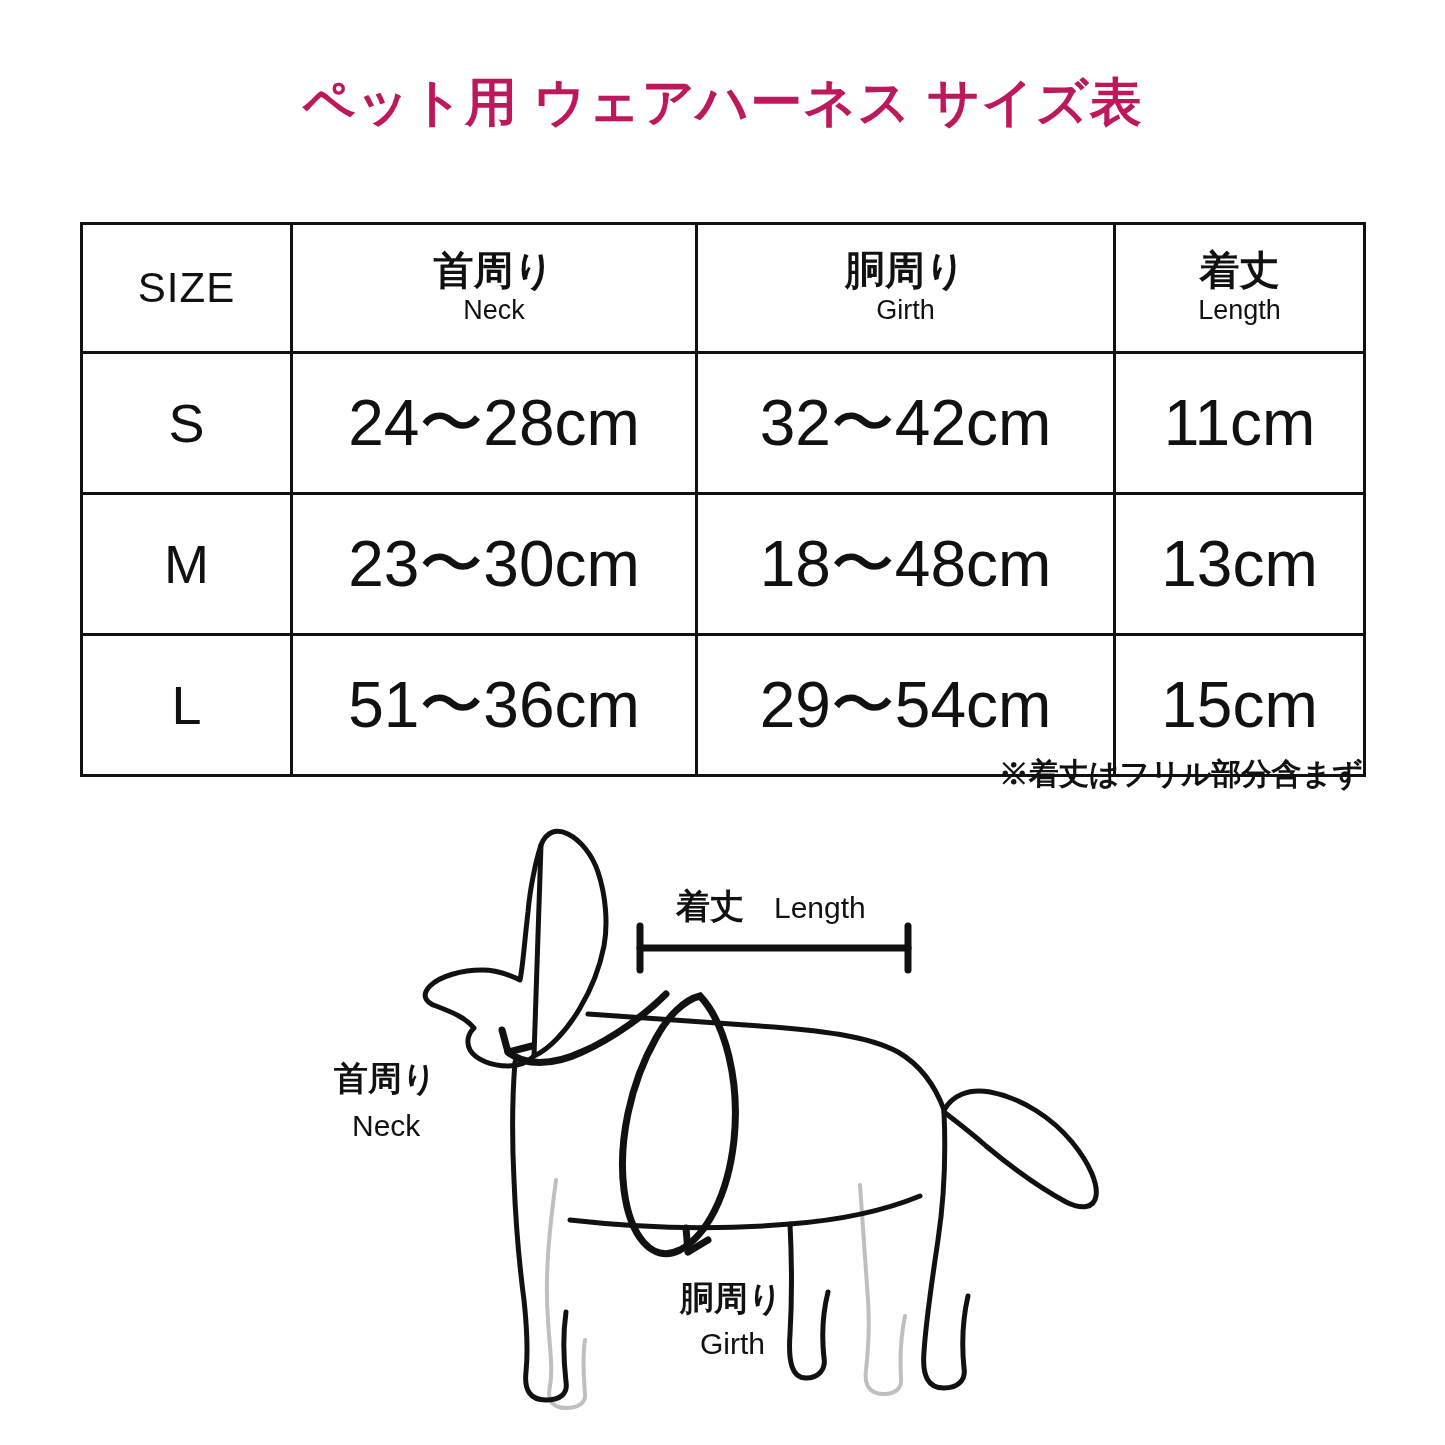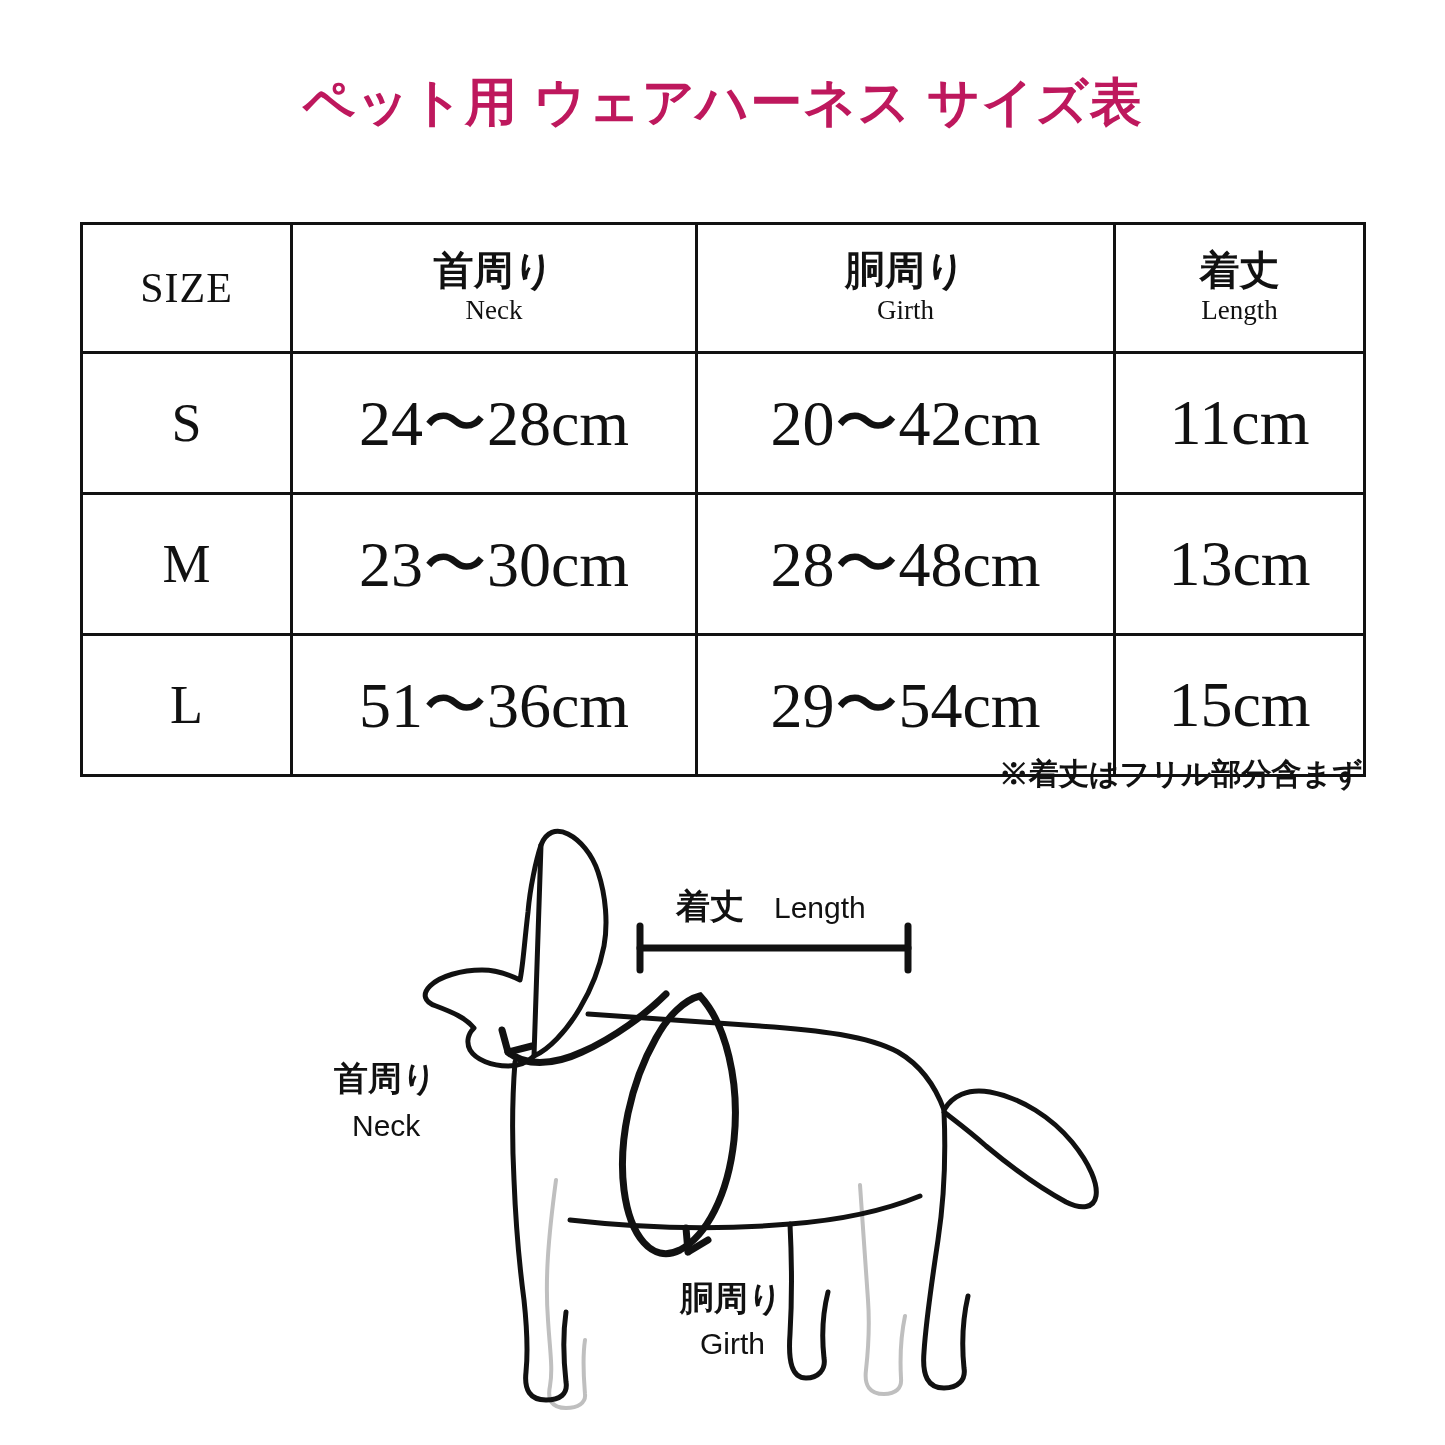--- a/index.html
+++ b/index.html
@@ -45,21 +45,20 @@
   table.size-table {
     border-collapse: collapse;
     width: 100%;
     table-layout: fixed;
   }
   table.size-table td, table.size-table th {
     border: 3px solid #111;
     text-align: center;
     vertical-align: middle;
     padding: 0;
-    font-family: Liberation Serif, serif;
   }
   col.c-size { width: 210px; }
   col.c-neck { width: 405px; }
   col.c-girth { width: 418px; }
   col.c-len  { width: 250px; }
 
   .head-row td, .head-row th {
     height: 126px;
   }
   .head-size {
@@ -154,28 +153,28 @@
           </td>
           <td>
             <span class="head-jp">着丈</span>
             <span class="head-en">Length</span>
           </td>
         </tr>
 
         <tr class="body-row">
           <td class="cell-size">S</td>
           <td class="cell-val">24〜28cm</td>
-          <td class="cell-val">20〜42cm</td>
+          <td class="cell-val">32〜42cm</td>
           <td class="cell-val">11cm</td>
         </tr>
 
         <tr class="body-row">
           <td class="cell-size">M</td>
           <td class="cell-val">23〜30cm</td>
-          <td class="cell-val">28〜48cm</td>
+          <td class="cell-val">18〜48cm</td>
           <td class="cell-val">13cm</td>
         </tr>
 
         <tr class="body-row">
           <td class="cell-size">L</td>
           <td class="cell-val">51〜36cm</td>
           <td class="cell-val">29〜54cm</td>
           <td class="cell-val">15cm</td>
         </tr>
       </tbody>

